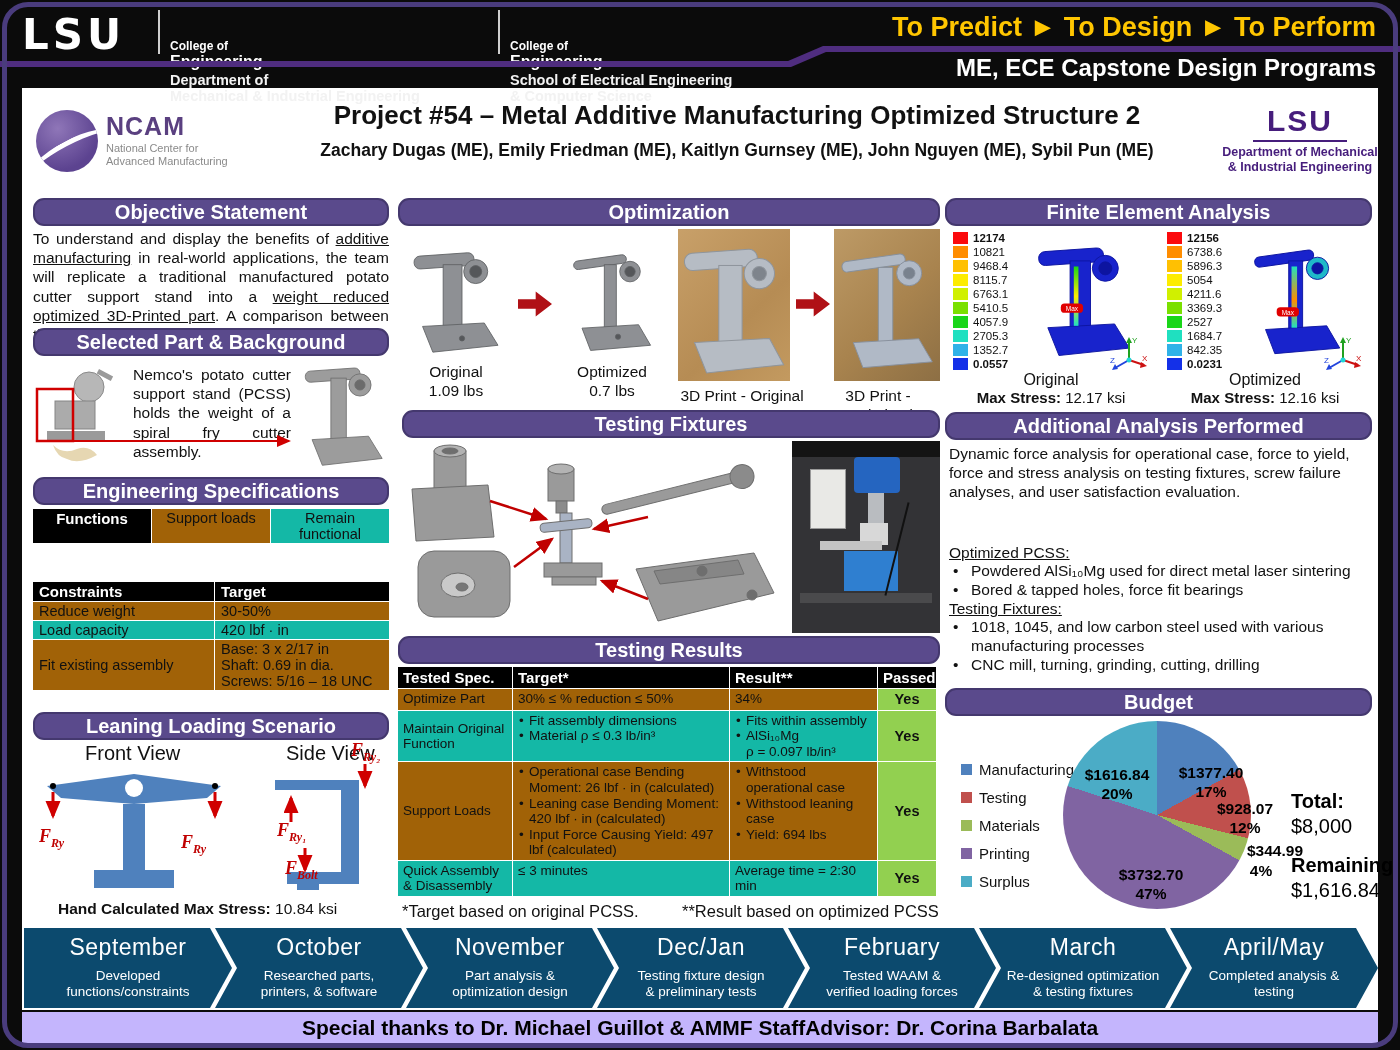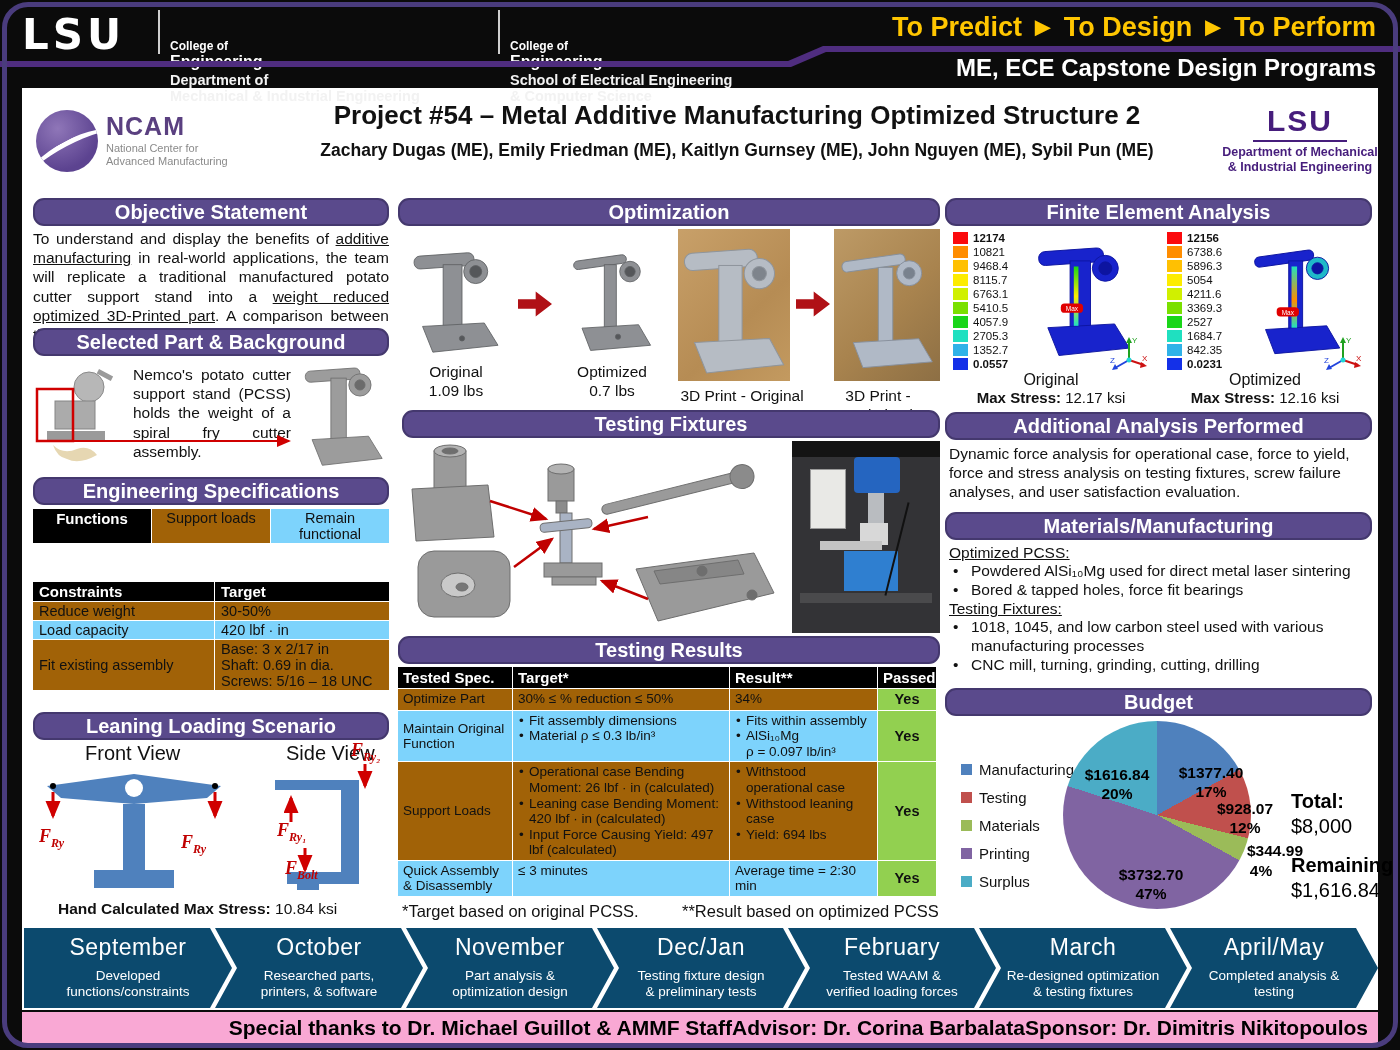--- a/index.html
+++ b/index.html
@@ -42,21 +42,21 @@
   
   .jtext{font-size:15.5px;line-height:1.24;text-align:justify;color:#111;}
   .u{text-decoration:underline;}
   .pre{white-space:pre-line;}
 
   
   .tbl{display:grid;gap:1px;background:#fff;}
   .cell{padding:1px 6px;font-size:14.5px;color:#111;}
   .thead{background:#000;color:#fff;font-weight:bold;font-size:15px;}
   .center{text-align:center;}
-  .bg1{background:#a16207;} .bg2{background:#7dd3fc;}
+  .bg1{background:#a16207;} .bg2{background:#14b8a6;}
 
   
   .viewlbl{font-size:20px;color:#111;position:absolute;}
   .forcelbl{position:absolute;color:#c00000;font-family:"Liberation Serif",serif;font-style:italic;font-weight:bold;font-size:18px;}
   .forcelbl sub{font-size:12px;}
   .stressline{font-size:15.5px;color:#111;}
   .stressline b{font-weight:bold;}
 
   
   .cap{position:absolute;text-align:center;font-size:15.5px;color:#111;line-height:1.2;}
@@ -98,22 +98,22 @@
   .btot b{font-size:20px;}
 
   
   .chev{position:absolute;top:840px;height:80px;background:#0c4a6e;color:#fff;text-align:center;}
   .chev .mo{margin-top:6px;font-size:23px;font-weight:normal;letter-spacing:.5px;}
   .chev .de{margin-top:7px;font-size:13.5px;line-height:1.18;white-space:pre-line;padding:0 26px;}
   .chev-mid{clip-path:polygon(0 0,calc(100% - 22px) 0,100% 50%,calc(100% - 22px) 100%,0 100%,22px 50%);}
   .chev-first{clip-path:polygon(0 0,calc(100% - 22px) 0,100% 50%,calc(100% - 22px) 100%,0 100%);}
 
   
-  .footer{position:absolute;left:22px;top:1012px;width:1356px;height:32px;background:#f9a8d4;z-index:5;
-          display:flex;align-items:center;justify-content:flex-end;padding:0 10px;box-sizing:border-box;}
+  .footer{position:absolute;left:22px;top:1012px;width:1356px;height:32px;background:#c4b5fd;z-index:5;
+          display:flex;align-items:center;justify-content:center;padding:0 10px;box-sizing:border-box;}
   .footer span{font-size:21px;font-weight:bold;color:#000;white-space:nowrap;}
 </style>
 </head>
 <body>
 
 <div class="poster">
   <div class="frame"></div>
 
   <div class="tophdr">
     <div class="lsu-word">LSU</div>
@@ -558,21 +558,20 @@
           <text x="1" y="28" font-size="8" fill="#2244dd">Z</text>
         </svg>
         <div class="fea-cap1" style="top:142px;">Optimized</div>
         <div class="fea-cap2" style="top:160px;"><b>Max Stress:</b> <span>12.16 ksi</span></div>
       </div>
     </div>
 
     <div class="abs sech" style="left:923px;top:324px;width:423px;">Additional Analysis Performed</div>
     <div class="abs jtext" style="left:927px;top:356px;width:419px;text-align:left;">Dynamic force analysis for operational case, force to yield, force and stress analysis on testing fixtures, screw failure analyses, and user satisfaction evaluation.</div>
 
-    <div class="abs sech" style="left:923px;top:424px;width:423px;">Materials/Manufacturing</div>
     <div class="abs" style="left:927px;top:456px;width:421px;">
       <div class="mm-title">Optimized PCSS:</div>
       <div class="mm-li">Powdered AlSi₁₀Mg used for direct metal laser sintering</div>
       <div class="mm-li">Bored &amp; tapped holes, force fit bearings</div>
       <div class="mm-title">Testing Fixtures:</div>
       <div class="mm-li">1018, 1045, and low carbon steel used with various manufacturing processes</div>
       <div class="mm-li">CNC mill, turning, grinding, cutting, drilling</div>
     </div>
 
     <div class="abs sech" style="left:923px;top:600px;width:423px;">Budget</div>
@@ -647,15 +646,14 @@
     <div class="chev chev-mid" style="left:1148px;width:208px;">
       <div class="mo">April/May</div>
       <div class="de">Completed analysis &amp;
 testing</div>
     </div>
   </div>
 
   <div class="footer">
     <span>Special thanks to Dr. Michael Guillot &amp; AMMF Staff</span>
     <span>Advisor: Dr. Corina Barbalata</span>
-    <span>Sponsor: Dr. Dimitris Nikitopoulos</span>
   </div>
 </div>
 
 </body></html>

